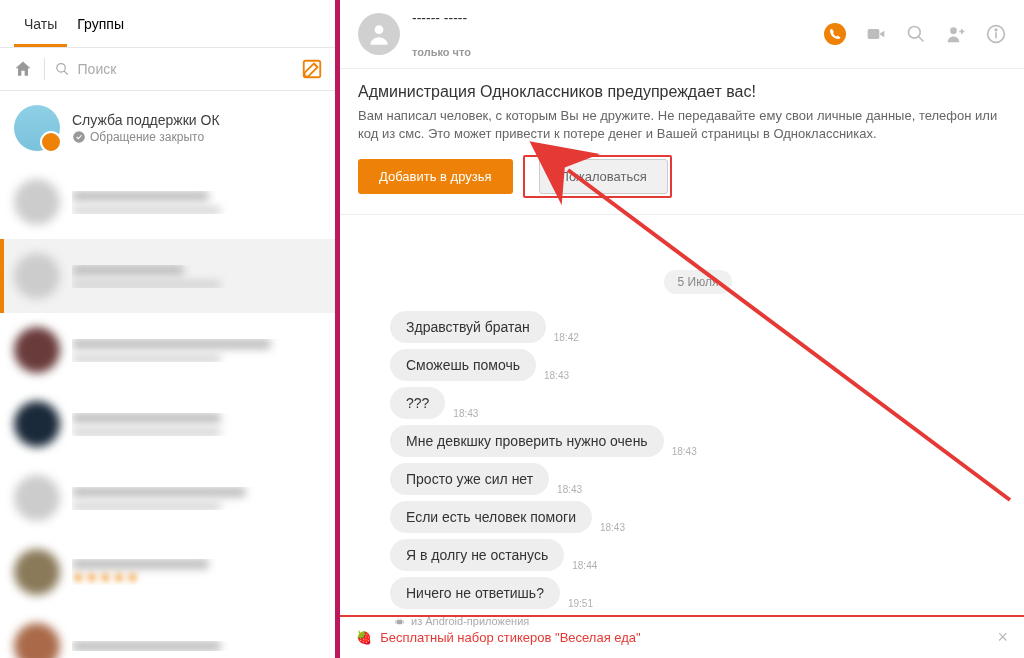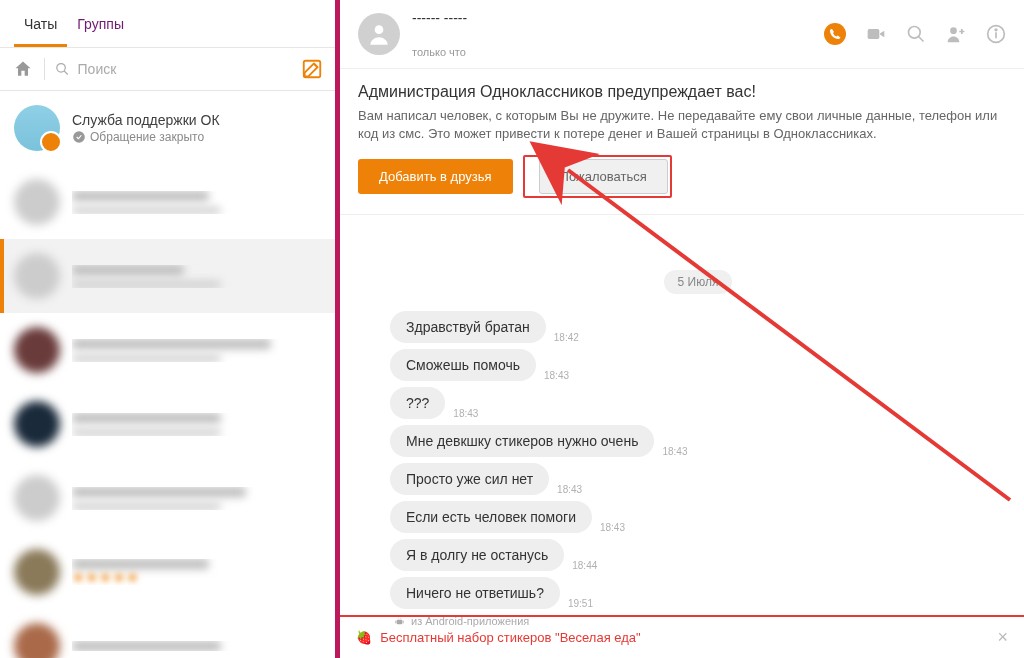--- a/index.html
+++ b/index.html
@@ -2,21 +2,21 @@
 <html><head>
 <meta charset="utf-8">
 <style>
   * { box-sizing: border-box; margin: 0; padding: 0; }
   body { font-family: Arial, Helvetica, sans-serif; font-size: 14px; color: #333; width: 1024px; height: 658px; overflow: hidden; background: #fff; }
   .app { display: flex; width: 100%; height: 100%; }
 
   
   .sidebar { width: 340px; border-right: 5px solid #be185d; display: flex; flex-direction: column; }
   .tabs { display: flex; border-bottom: 1px solid #e6e6e6; padding: 0 14px; }
-  .tab { padding: 16px 10px 12px; color: #701a75; cursor: pointer; border-bottom: 3px solid transparent; font-size: 14px; }
+  .tab { padding: 16px 10px 12px; color: #000000; cursor: pointer; border-bottom: 3px solid transparent; font-size: 14px; }
   .tab.active { color: #333; border-bottom-color: #ee8208; font-weight: 400; }
   .search-row { display: flex; align-items: center; padding: 10px 12px; border-bottom: 1px solid #e6e6e6; }
   .home-icon { width: 22px; color: #999; margin-right: 8px; cursor: pointer; }
   .sep-v { width: 1px; height: 22px; background: #e0e0e0; margin: 0 10px 0 2px; }
   .search-wrap { flex: 1; display: flex; align-items: center; color: #999; }
   .search-icon { margin-right: 8px; }
   .search-input { border: none; outline: none; font-size: 14px; color: #666; width: 100%; }
   .search-input::placeholder { color: #aaa; }
   .compose-icon { color: #ee8208; width: 22px; cursor: pointer; }
   .chat-list { flex: 1; overflow: hidden; }
@@ -33,21 +33,21 @@
   .chat-sub .check { color: #999; }
   .blurline { height: 10px; background: #bbb; border-radius: 4px; filter: blur(4px); }
   .blurline.sub { height: 7px; background: #ccc; margin-top: 6px; width: 60%; }
   .stars { color:#ee8208; letter-spacing:1px; filter:blur(3px); }
 
   
   .main { flex: 1; display: flex; flex-direction: column; position: relative; }
   .chat-header { display: flex; align-items: center; padding: 10px 18px; border-bottom: 1px solid #eee; }
   .chat-header .avatar-sm { width: 42px; height: 42px; border-radius: 50%; background: #d0d0d0; margin-right: 12px; display:flex; align-items:center; justify-content:center; color:#fff; }
   .cname { font-size: 14px; color: #333; }
-  .csub  { font-size: 11px; color: #999; margin-top: 20px; }
+  .csub  { font-size: 11px; color: #999; margin-top: 20px; font-weight: bold; }
   .hicons { margin-left: auto; display: flex; align-items: center; gap: 20px; color: #bdbdbd; }
   .hicons svg { cursor: pointer; }
   .call-badge { width: 22px; height: 22px; border-radius: 50%; background: #ee8208; color:#fff; display:flex; align-items:center; justify-content:center; }
 
   .warn-block { padding: 14px 18px 16px; border-bottom: 1px solid #eee; }
   .warn-title { font-size: 16px; color: #333; margin-bottom: 6px; }
   .warn-text { font-size: 13px; color: #666; line-height: 1.4; margin-bottom: 12px; }
   .btn-row { display: flex; align-items: center; }
   .btn { padding: 9px 20px; border-radius: 3px; font-size: 13px; cursor: pointer; border: 1px solid transparent; }
   .btn-orange { background: #ee8208; color: #fff; }
@@ -220,21 +220,21 @@
           </div>
           <div class="bubble-row">
             <div class="bubble">Сможешь помочь</div>
             <span class="btime">18:43</span>
           </div>
           <div class="bubble-row">
             <div class="bubble">???</div>
             <span class="btime">18:43</span>
           </div>
           <div class="bubble-row">
-            <div class="bubble">Мне девкшку стикеров нужно очень</div>
+            <div class="bubble">Мне девкшку проверить нужно очень</div>
             <span class="btime">18:43</span>
           </div>
           <div class="bubble-row">
             <div class="bubble">Просто уже сил нет</div>
             <span class="btime">18:43</span>
           </div>
           <div class="bubble-row">
             <div class="bubble">Если есть человек помоги</div>
             <span class="btime">18:43</span>
           </div>

